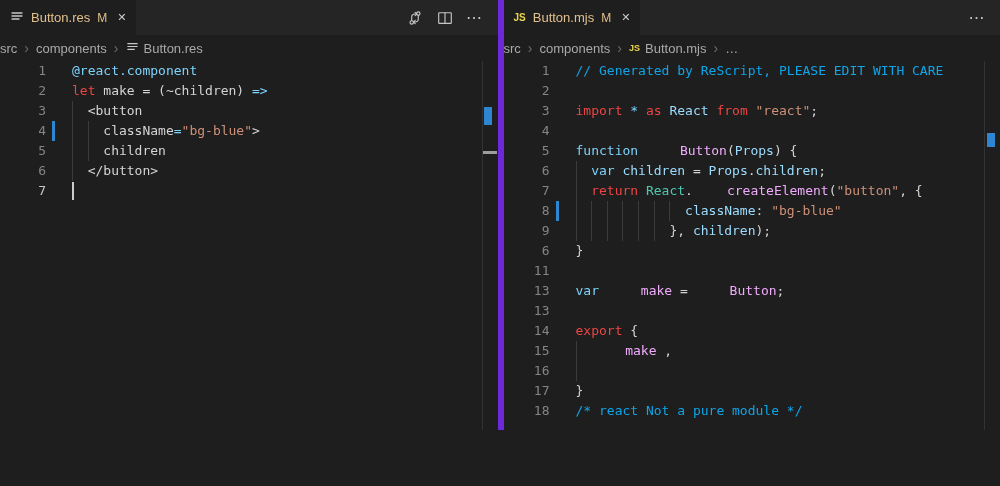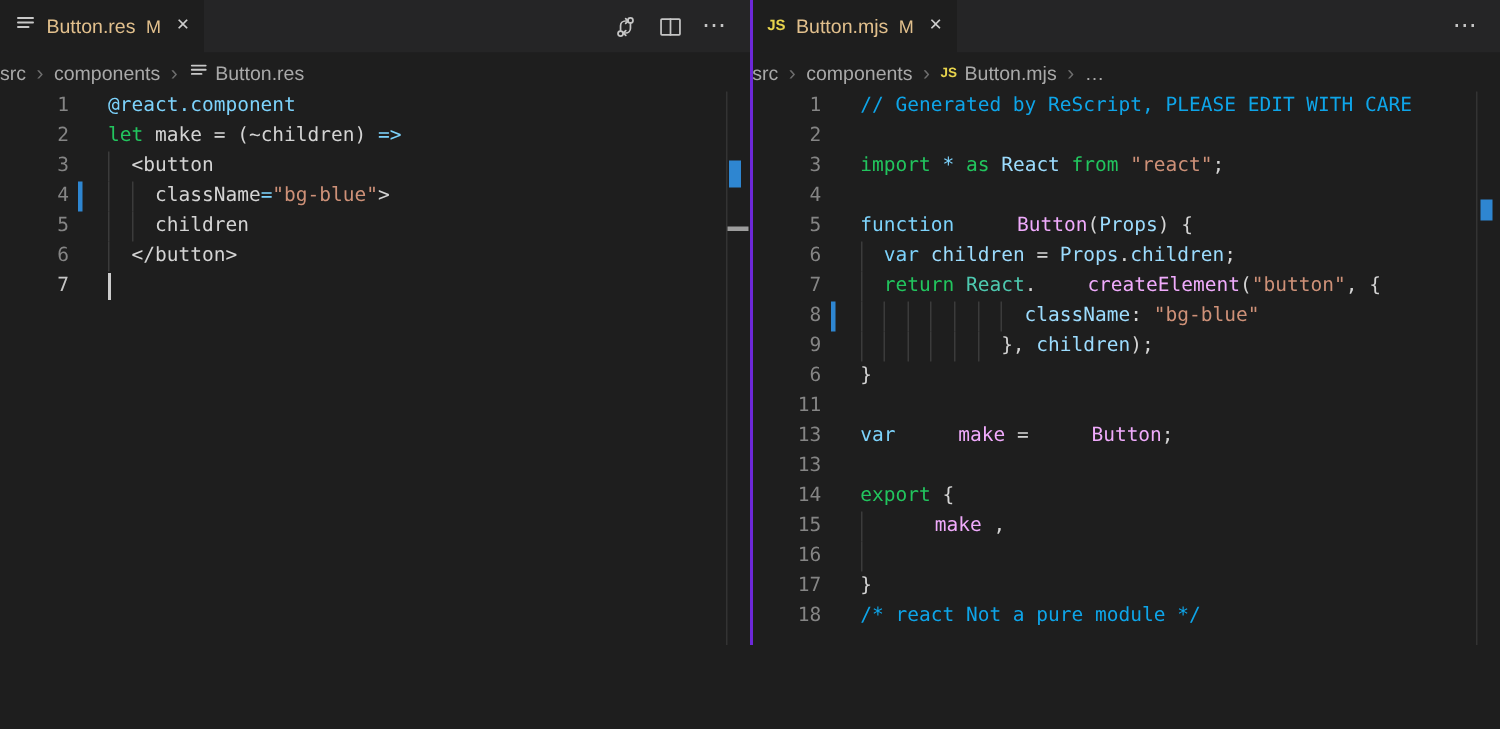--- a/index.html
+++ b/index.html
@@ -1,20 +1,20 @@
 <!DOCTYPE html>
 <html><head>
 <meta charset="utf-8">
 <style>
   html,body{margin:0;padding:0;background:#1e1e1e;}
   .window{width:1000px;height:430px;background:#1e1e1e;display:flex;position:relative;
           font-family:"Liberation Sans",sans-serif;overflow:hidden;}
   .pane{position:relative;height:486px;overflow:hidden;}
   .pane.left{width:500px;}
-  .pane.right{width:499px;border-left:2px solid #6d28d9;}
+  .pane.right{width:499px;border-left:6px solid #6d28d9;}
 
   
   .tab-bar{height:35px;background:#252526;display:flex;justify-content:space-between;align-items:stretch;}
   .tab{background:#1e1e1e;display:flex;align-items:center;padding:0 10px;gap:7px;cursor:pointer;}
   .tab-label{color:#e2c08d;font-size:13px;white-space:nowrap;}
   .git-badge{color:#e2c08d;font-size:12px;}
   .tab-close{color:#cccccc;font-size:11px;margin-left:3px;line-height:1;}
   .tab-actions{display:flex;align-items:center;gap:12px;padding-right:14px;}
   .action-icon{display:flex;align-items:center;justify-content:center;width:18px;height:18px;color:#c5c5c5;}
   .action-icon svg{stroke:#c5c5c5;fill:none;stroke-width:1.15;stroke-linecap:round;stroke-linejoin:round;}
@@ -39,21 +39,21 @@
   .code-line{display:flex;height:20px;}
   .ln{width:46px;flex:none;text-align:right;color:#858585;user-select:none;}
   .ln.active{color:#c6c6c6;}
   .gutter-slot{width:26px;flex:none;position:relative;}
   .mod-marker{position:absolute;left:6px;top:0;bottom:0;width:3px;background:#2e86d1;}
   .line-content{flex:1;position:relative;white-space:pre;color:#d4d4d4;}
   .indent-guide{position:absolute;top:0;bottom:0;width:1px;background:#3b3b3b;}
   .cursor{position:absolute;left:0;top:1px;bottom:1px;width:2px;background:#cccccc;}
 
   .c-fg{color:#d4d4d4;}
-  .c-mag{color:#22c55e;}
+  .c-mag{color:#ef4444;}
   .c-blue{color:#7dd3fc;}
   .c-lblue{color:#9cdcfe;}
   .c-teal{color:#4ec9b0;}
   .c-yel{color:#f0abfc;padding-left:34px;}
   .c-org{color:#ce9178;}
   .c-grn{color:#0ea5e9;}
 
   
   .ruler-border{position:absolute;top:61px;bottom:0;right:15px;width:1px;background:#333333;}
   .ov-mod{position:absolute;right:6px;width:8px;background:#2e86d1;}

